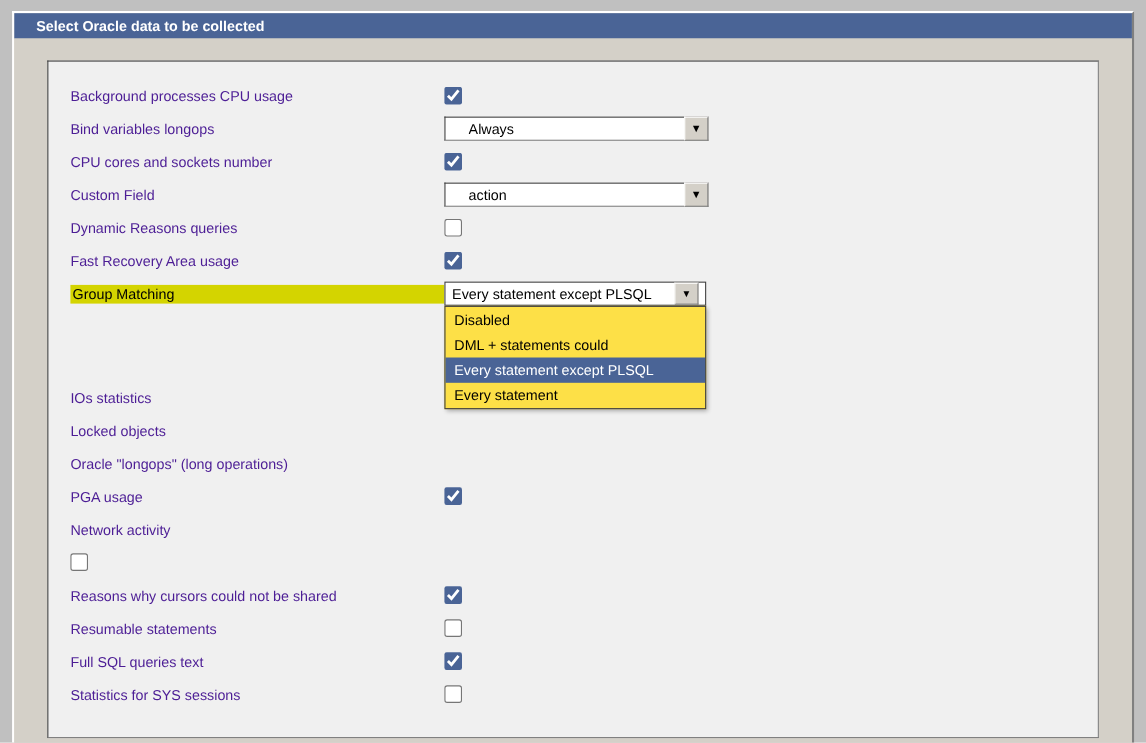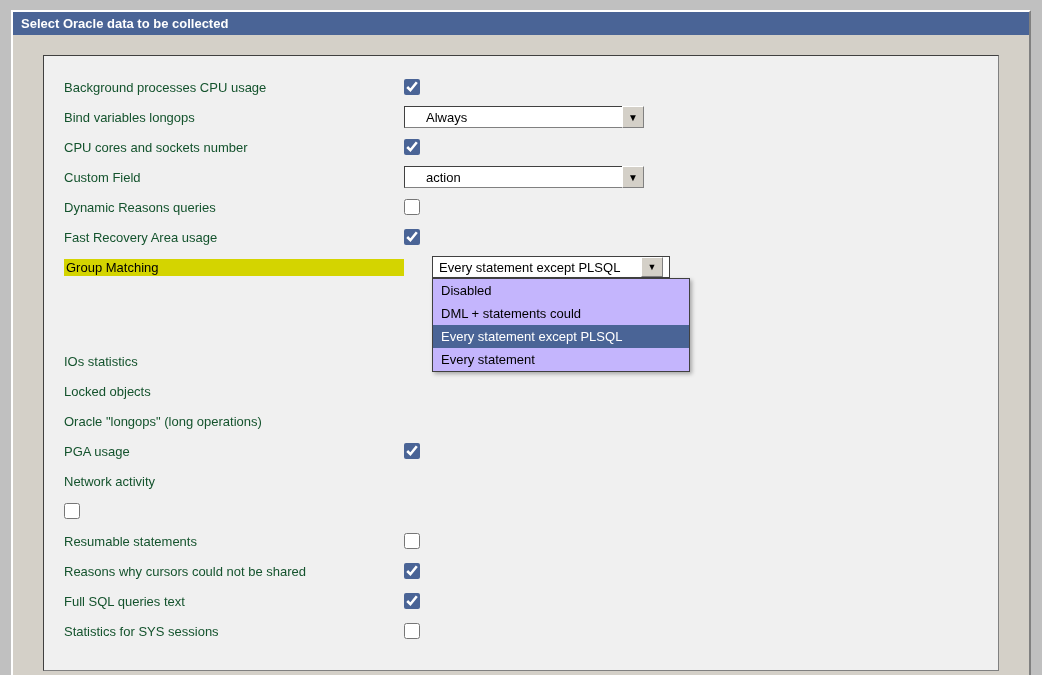--- a/index.html
+++ b/index.html
@@ -16,21 +16,21 @@
       border: 2px solid #808080;
       border-top: 2px solid #ffffff;
       border-left: 2px solid #ffffff;
       width: 1020px;
       margin: 10px auto;
       padding: 0;
     }
     .dialog-title {
       background: #4a6496;
       color: white;
-      padding: 4px 8px;
+      padding: 4px 20px;
       font-size: 13px;
       font-weight: bold;
     }
     .dialog-content {
       padding: 20px 30px;
       background: #d4d0c8;
     }
     .form-container {
       background: #f0f0f0;
       border: 1px solid #808080;
@@ -42,21 +42,21 @@
     }
     .form-row {
       display: flex;
       align-items: center;
       margin-bottom: 8px;
       min-height: 22px;
     }
     .form-label {
       width: 340px;
       font-size: 13px;
-      color: #14532d;
+      color: #4c1d95;
       flex-shrink: 0;
     }
     .form-label.highlight {
       background: #d4d400;
       color: #000;
       padding: 1px 2px;
     }
     .form-control {
       display: flex;
       align-items: center;
@@ -129,22 +129,22 @@
       display: flex;
       align-items: center;
       justify-content: center;
       font-size: 9px;
       cursor: pointer;
     }
     .dropdown-list {
       position: absolute;
       top: 22px;
       left: 0;
-      width: 258px;
-      background: #c4b5fd;
+      width: 238px;
+      background: #fde047;
       border: 1px solid #404040;
       z-index: 100;
       box-shadow: 2px 2px 4px rgba(0,0,0,0.3);
     }
     .dropdown-item {
       padding: 4px 8px;
       font-size: 13px;
       cursor: pointer;
     }
     .dropdown-item.selected {
@@ -209,21 +209,21 @@
         </div>
       </div>
 
       <div class="form-row">
         <span class="form-label">Fast Recovery Area usage</span>
         <div class="form-control">
           <input type="checkbox" checked="" style="">
         </div>
       </div>
 
-      <div class="form-row" style="position:relative; z-index:200;gap:28px;">
+      <div class="form-row" style="position:relative; z-index:200;">
         <span class="form-label highlight">Group Matching</span>
         <div class="form-control dropdown-open-container">
           <div class="dropdown-trigger">
             <span class="dropdown-trigger-text">Every statement except PLSQL</span>
             <div class="dropdown-trigger-btn">▼</div>
           </div>
           <div class="dropdown-list">
             <div class="dropdown-item">Disabled</div>
             <div class="dropdown-item">DML + statements could</div>
             <div class="dropdown-item selected">Every statement except PLSQL</div>
@@ -259,30 +259,30 @@
         <div class="form-control"></div>
       </div>
 
       <div class="form-row">
         <div class="form-control">
           <input type="checkbox" style="">
         </div>
       </div>
 
       <div class="form-row">
+        <span class="form-label">Reasons why cursors could not be shared</span>
+        <div class="form-control">
+          <input type="checkbox" checked="" style="">
+        </div>
+      </div>
+
+      <div class="form-row">
         <span class="form-label">Resumable statements</span>
         <div class="form-control">
           <input type="checkbox" style="">
-        </div>
-      </div>
-
-      <div class="form-row">
-        <span class="form-label">Reasons why cursors could not be shared</span>
-        <div class="form-control">
-          <input type="checkbox" checked="" style="">
         </div>
       </div>
 
       <div class="form-row">
         <span class="form-label">Full SQL queries text</span>
         <div class="form-control">
           <input type="checkbox" checked="" style="">
         </div>
       </div>
 

